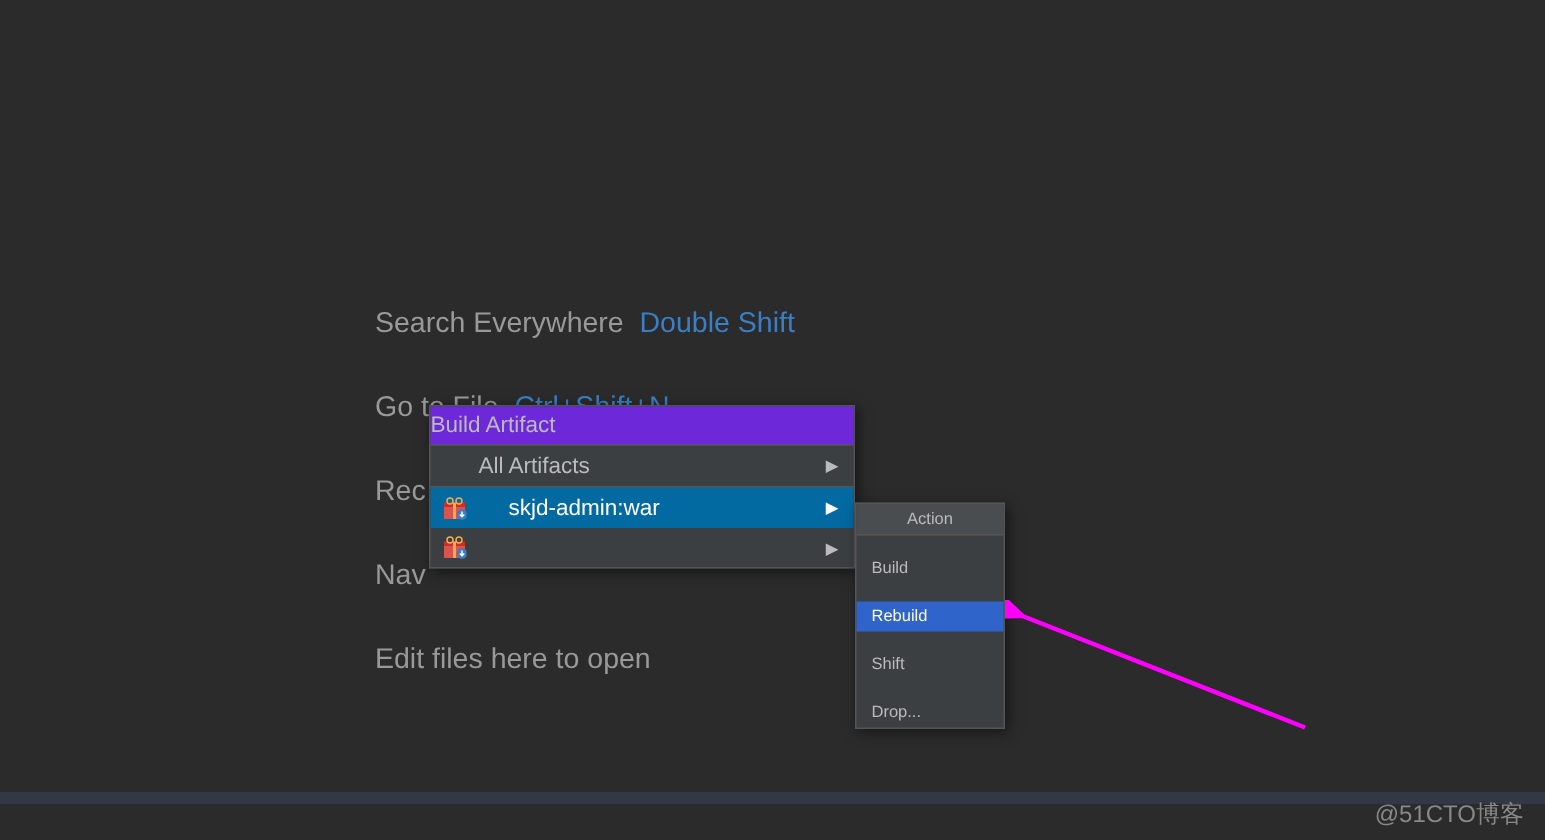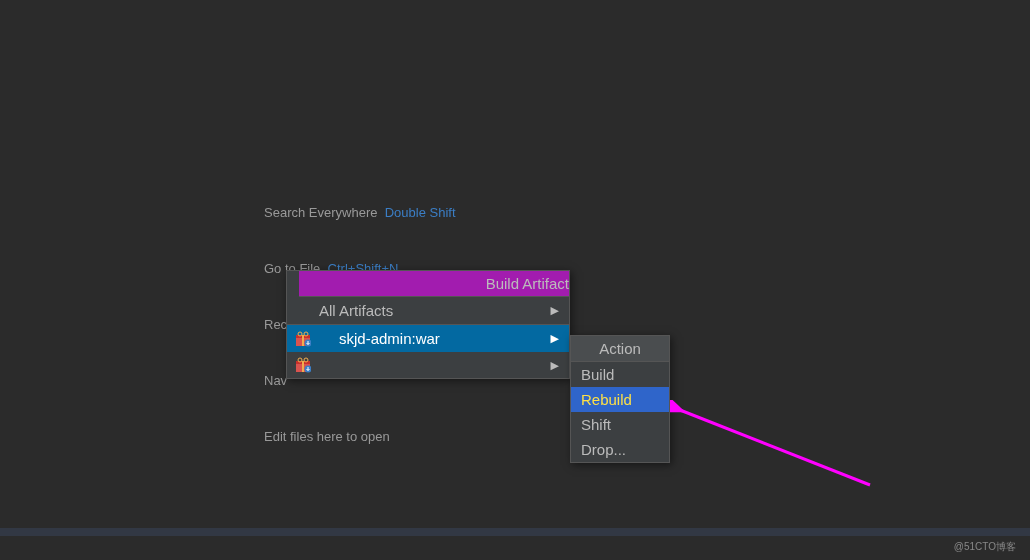--- a/index.html
+++ b/index.html
@@ -8,49 +8,48 @@
       height: 560px;
       background: #2b2b2b;
       font-family: "Segoe UI", Arial, sans-serif;
       font-size: 18px;
       color: #bbbbbb;
       position: relative;
       overflow: hidden;
     }
     .welcome-text {
       position: absolute;
-      left: 264px;
+      left: 250px;
       color: #999;
-      font-size: 13px;
+      font-size: 19px;
       white-space: nowrap;
     }
     .shortcut { color: #3b7ec5; }
     .line1 { top: 205px; }
     .line2 { top: 261px; }
     .line3 { top: 317px; }
     .line4 { top: 373px; }
     .line5 { top: 429px; }
     
     .popup1 {
       position: absolute;
       top: 270px;
       left: 286px;
       width: 284px;
       background: #3c3f41;
       border: 1px solid #555;
       box-shadow: 2px 2px 8px rgba(0,0,0,0.5);
       font-size: 15px;
     }
     .popup-title {
-      background: #a21caf;
-      text-align: right;
+      background: #6d28d9;
+      text-align: left;
       color: #bbb;
       padding: 4px 0;
       border-bottom: 1px solid #555;
-      margin-left: 12px;
     }
     .popup-item {
       display: flex;
       align-items: center;
       padding: 5px 8px;
       color: #bbb;
       position: relative;
     }
     .popup-item.highlighted {
       background: #0369a1;
@@ -74,48 +73,49 @@
       margin-right: 8px;
     }
     .popup2 {
       position: absolute;
       top: 335px;
       left: 570px;
       width: 100px;
       background: #3c3f41;
       border: 1px solid #555;
       box-shadow: 2px 2px 8px rgba(0,0,0,0.5);
-      font-size: 15px;
+      font-size: 11px;
     }
     .popup2-title {
       background: #4a4d4f;
       text-align: center;
       color: #bbb;
       padding: 4px 0;
       border-bottom: 1px solid #555;
     }
     .popup2-item {
       padding: 4px 10px;
       color: #bbb;
+      margin-top: 12px;
     }
     .popup2-item.highlighted {
       background: #2f65ca;
-      color: #fde047;
+      color: #fef9c3;
     }
     .arrow-annotation {
       position: absolute;
       top: 400px;
       left: 670px;
       pointer-events: none;
     }
     .watermark {
       position: absolute;
       bottom: 6px;
       right: 14px;
-      font-size: 10px;
+      font-size: 16px;
       color: #888;
       margin-left: 36px;
     }
     .statusbar {
       position: absolute;
       bottom: 24px;
       left: 0;
       width: 100%;
       height: 8px;
       background: #323844;

